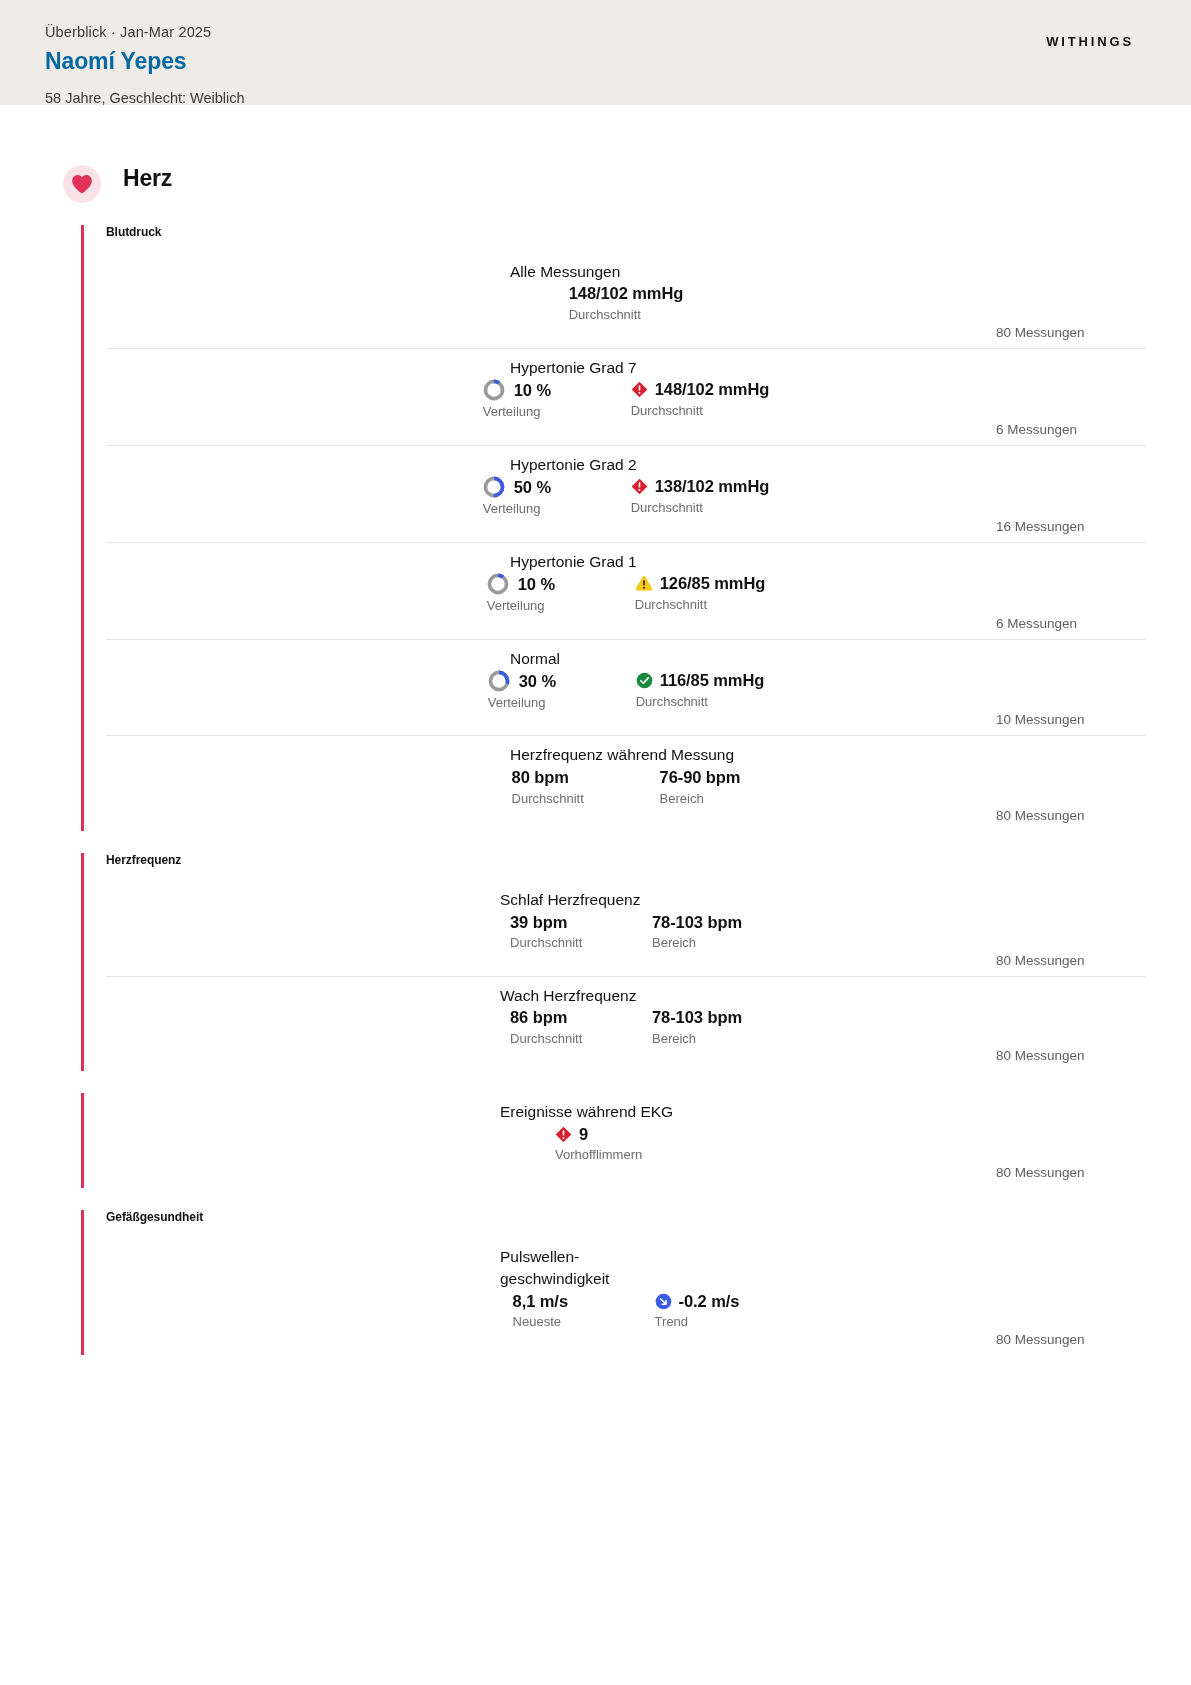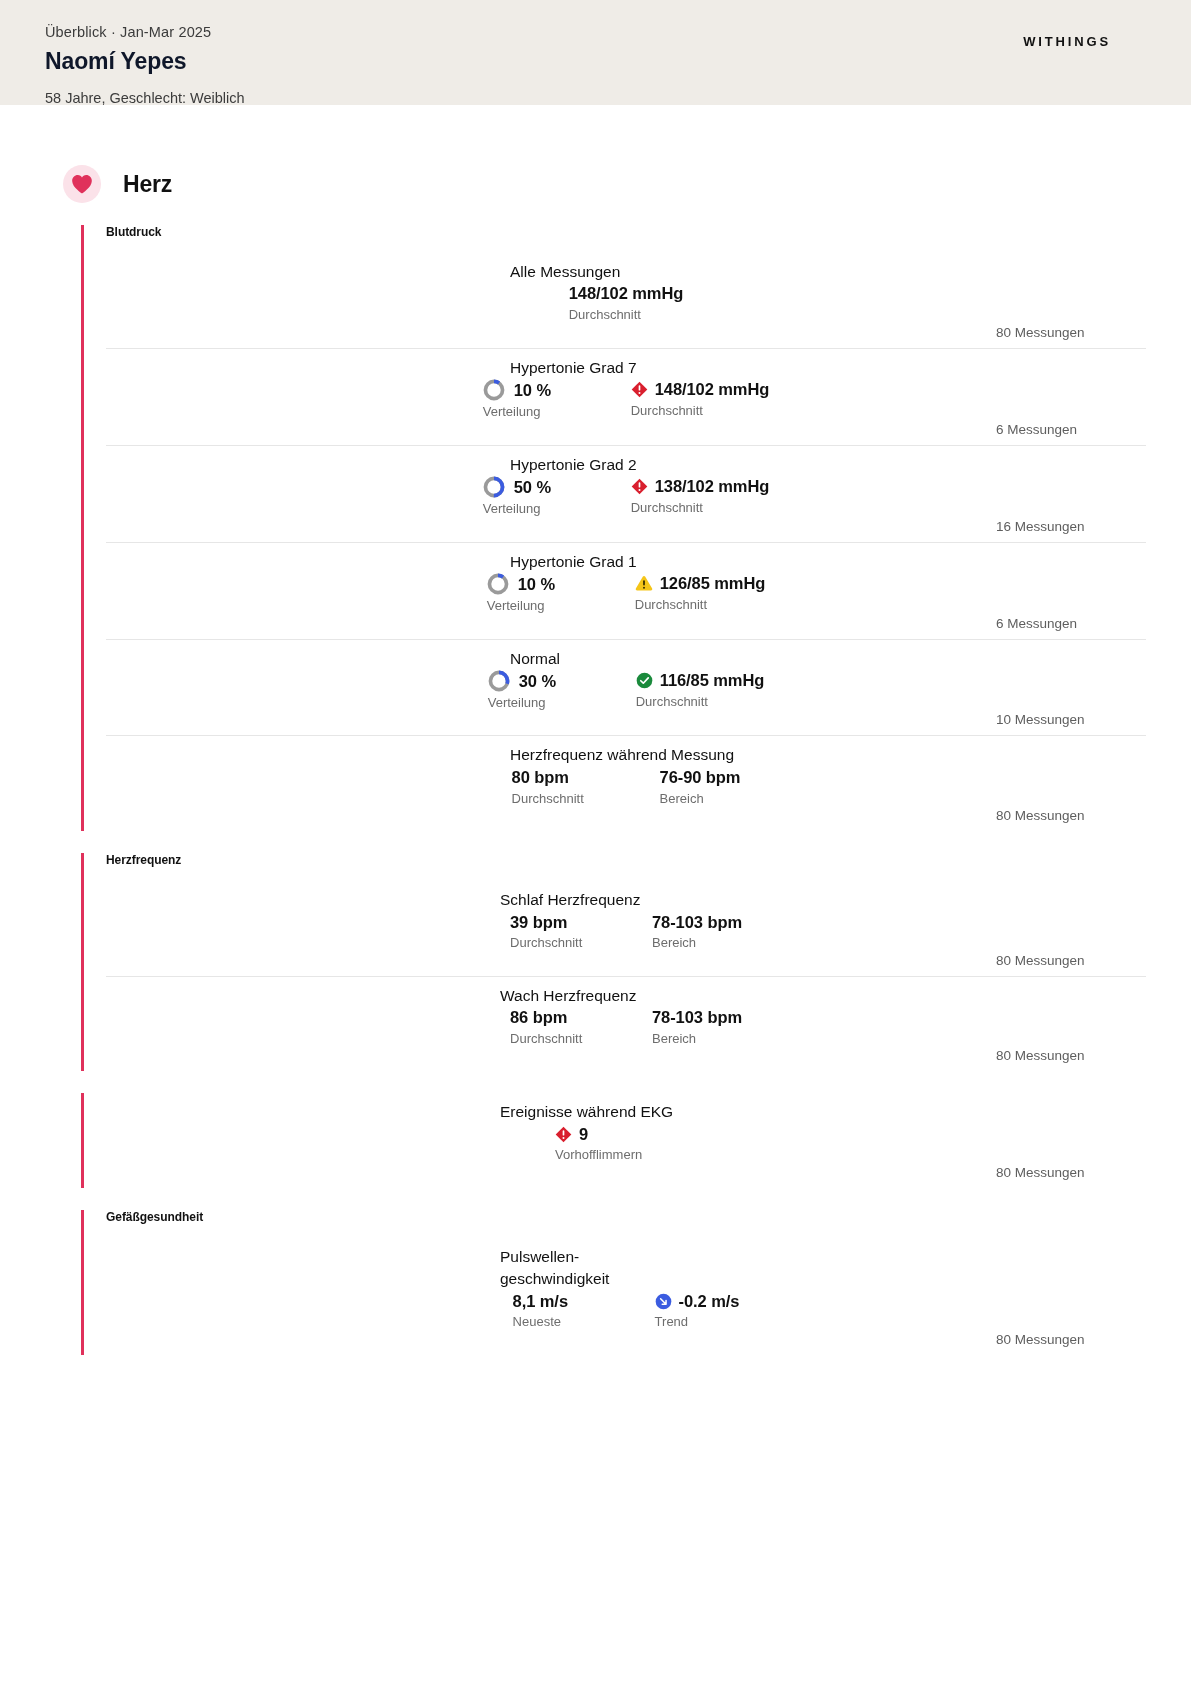--- a/index.html
+++ b/index.html
@@ -31,53 +31,53 @@
   .header-left { display: flex; flex-direction: column; }
   .header-eyebrow {
     font-size: 14.5px;
     color: #3b3b3b;
     line-height: 1.5;
     letter-spacing: 0.01em;
   }
   .header-name {
     font-size: 23px;
     font-weight: bold;
-    color: #0f172a;
+    color: #0369a1;
     line-height: 1.35;
     margin-top: 2px;
     letter-spacing: -0.005em;
   }
   .header-sub {
     font-size: 14.5px;
     color: #3b3b3b;
     line-height: 1.5;
     margin-top: 11px;
   }
   .brand-logo {
     font-size: 13px;
     font-weight: bold;
     color: #111111;
     letter-spacing: 0.22em;
     margin-top: 12px;
-    margin-right: 35px;
+    margin-right: 12px;
   }
 
   
   .report-body {
     padding: 0 45px 0 45px;
   }
 
   
   .category {
     margin-top: 60px;
     position: relative;
   }
   .category-head {
     display: flex;
-    align-items: center;
+    align-items: flex-start;
     gap: 22px;
     margin-left: 18px;
   }
   .category-icon-wrap {
     width: 38px;
     height: 38px;
     border-radius: 50%;
     background: #fbe2e9;
     display: flex;
     align-items: center;

